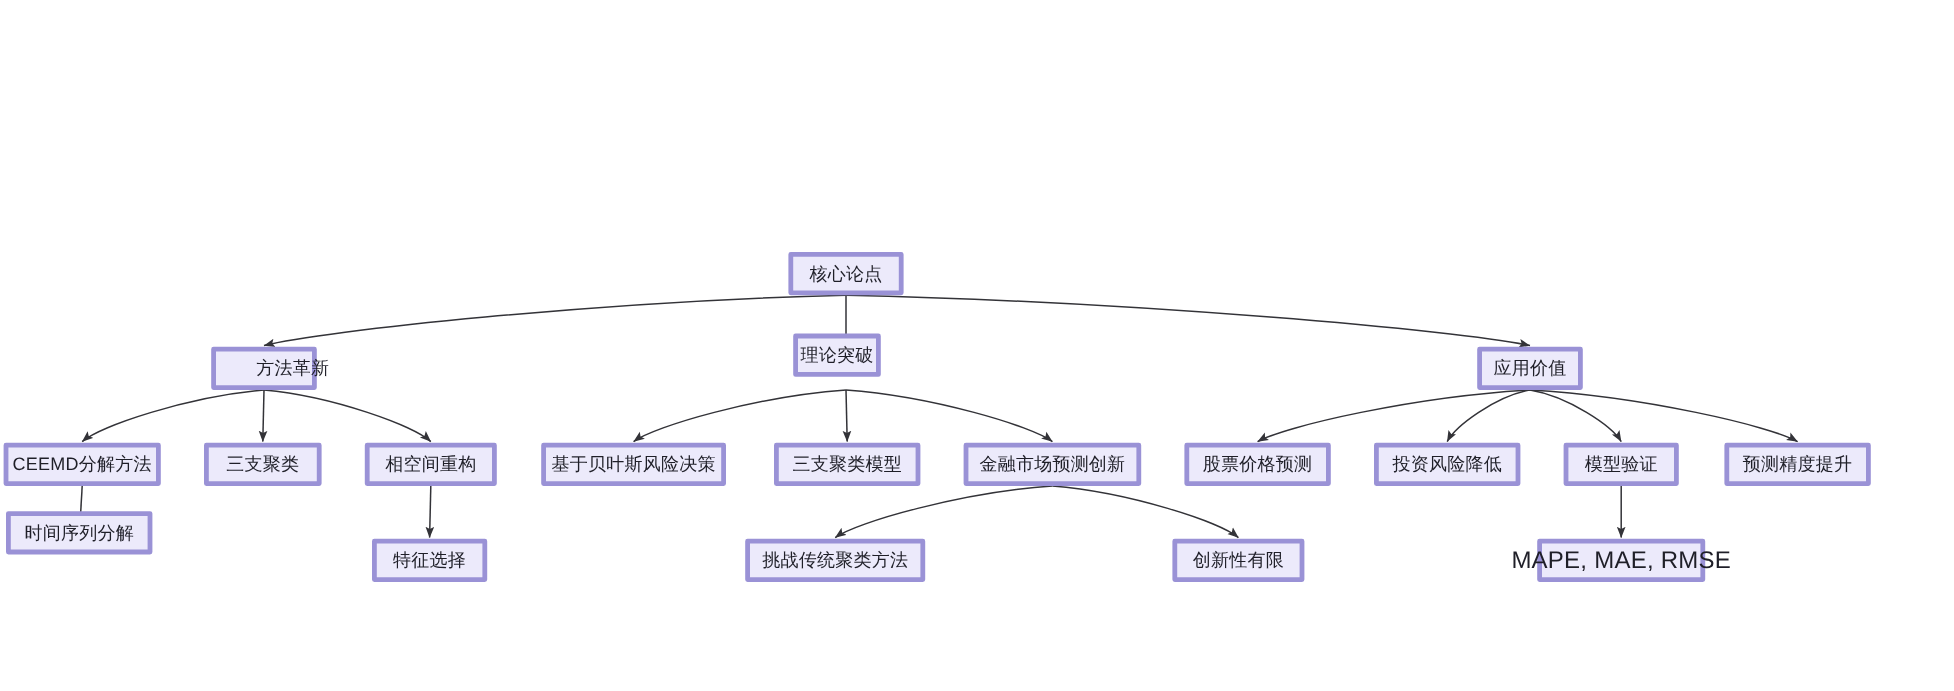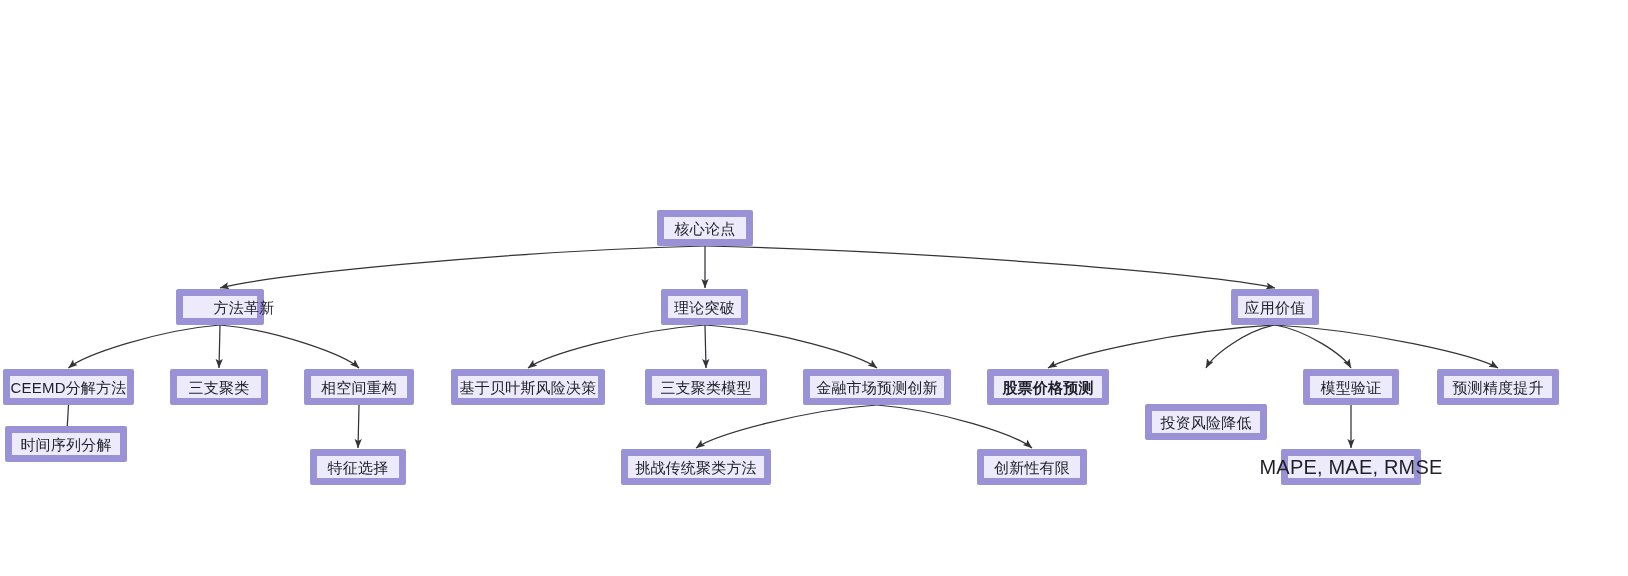--- a/index.html
+++ b/index.html
@@ -24,21 +24,21 @@
     left: 0;
     top: 0;
     width: 1628px;
     height: 576px;
     pointer-events: none;
   }
   .node {
     position: absolute;
     box-sizing: border-box;
     background: #ECEAFB;
-    border: 7px solid #0f172a;
+    border: 4px solid #0f172a;
     border-radius: 2px;
     display: flex;
     align-items: center;
     justify-content: center;
     color: #1f1f28;
     font-size: 15px;
     line-height: 1;
     white-space: nowrap;
     letter-spacing: 0.2px;
   }
@@ -80,21 +80,21 @@
         <path d="M1351,405 L1351,448" fill="none" stroke="#333338" stroke-width="1.25" marker-end="url(#arrowhead)"></path>
       </g>
   </svg>
   <div id="node-layer">
       <div class="node" style="left: 657px; top: 210px; width: 96px; height: 36px; background: rgb(236, 234, 251); border-color: rgb(154, 146, 214);">
         <span class="node-label">核心论点</span>
       </div>
       <div class="node" style="left: 176px; top: 289px; width: 88px; height: 36px; background: rgb(236, 234, 251); border-color: rgb(154, 146, 214); padding-left: 48px;">
         <span class="node-label">方法革新</span>
       </div>
-      <div class="node" style="left: 661px; top: 289px; width: 87px; height: 36px; background: rgb(236, 234, 251); border-color: rgb(154, 146, 214);">
+      <div class="node" style="left: 661px; top: 278px; width: 73px; height: 36px; background: rgb(236, 234, 251); border-color: rgb(154, 146, 214);">
         <span class="node-label">理论突破</span>
       </div>
       <div class="node" style="left: 1231px; top: 289px; width: 88px; height: 36px; background: rgb(236, 234, 251); border-color: rgb(154, 146, 214);">
         <span class="node-label">应用价值</span>
       </div>
       <div class="node" style="left: 3px; top: 369px; width: 131px; height: 36px; background: rgb(236, 234, 251); border-color: rgb(154, 146, 214);">
         <span class="node-label">CEEMD分解方法</span>
       </div>
       <div class="node" style="left: 170px; top: 369px; width: 98px; height: 36px; background: rgb(236, 234, 251); border-color: rgb(154, 146, 214);">
         <span class="node-label">三支聚类</span>
@@ -104,24 +104,24 @@
       </div>
       <div class="node" style="left: 451px; top: 369px; width: 154px; height: 36px; background: rgb(236, 234, 251); border-color: rgb(154, 146, 214);">
         <span class="node-label">基于贝叶斯风险决策</span>
       </div>
       <div class="node" style="left: 645px; top: 369px; width: 122px; height: 36px; background: rgb(236, 234, 251); border-color: rgb(154, 146, 214);">
         <span class="node-label">三支聚类模型</span>
       </div>
       <div class="node" style="left: 803px; top: 369px; width: 148px; height: 36px; background: rgb(236, 234, 251); border-color: rgb(154, 146, 214);">
         <span class="node-label">金融市场预测创新</span>
       </div>
-      <div class="node" style="left: 987px; top: 369px; width: 122px; height: 36px; background: rgb(236, 234, 251); border-color: rgb(154, 146, 214); font-weight: bold;">
+      <div class="node" style="left: 987px; top: 369px; width: 122px; height: 36px; background: rgb(236, 234, 251); border-color: rgb(154, 146, 214);">
         <span class="node-label">股票价格预测</span>
       </div>
-      <div class="node" style="left: 1145px; top: 369px; width: 122px; height: 36px; background: rgb(236, 234, 251); border-color: rgb(154, 146, 214); margin-top: 35px;">
+      <div class="node" style="left: 1145px; top: 369px; width: 122px; height: 36px; background: rgb(236, 234, 251); border-color: rgb(154, 146, 214);">
         <span class="node-label">投资风险降低</span>
       </div>
       <div class="node" style="left: 1303px; top: 369px; width: 96px; height: 36px; background: rgb(236, 234, 251); border-color: rgb(154, 146, 214);">
         <span class="node-label">模型验证</span>
       </div>
       <div class="node" style="left: 1437px; top: 369px; width: 122px; height: 36px; background: rgb(236, 234, 251); border-color: rgb(154, 146, 214); align-items: center;">
         <span class="node-label">预测精度提升</span>
       </div>
       <div class="node" style="left: 5px; top: 426px; width: 122px; height: 36px; background: rgb(236, 234, 251); border-color: rgb(154, 146, 214);">
         <span class="node-label">时间序列分解</span>

